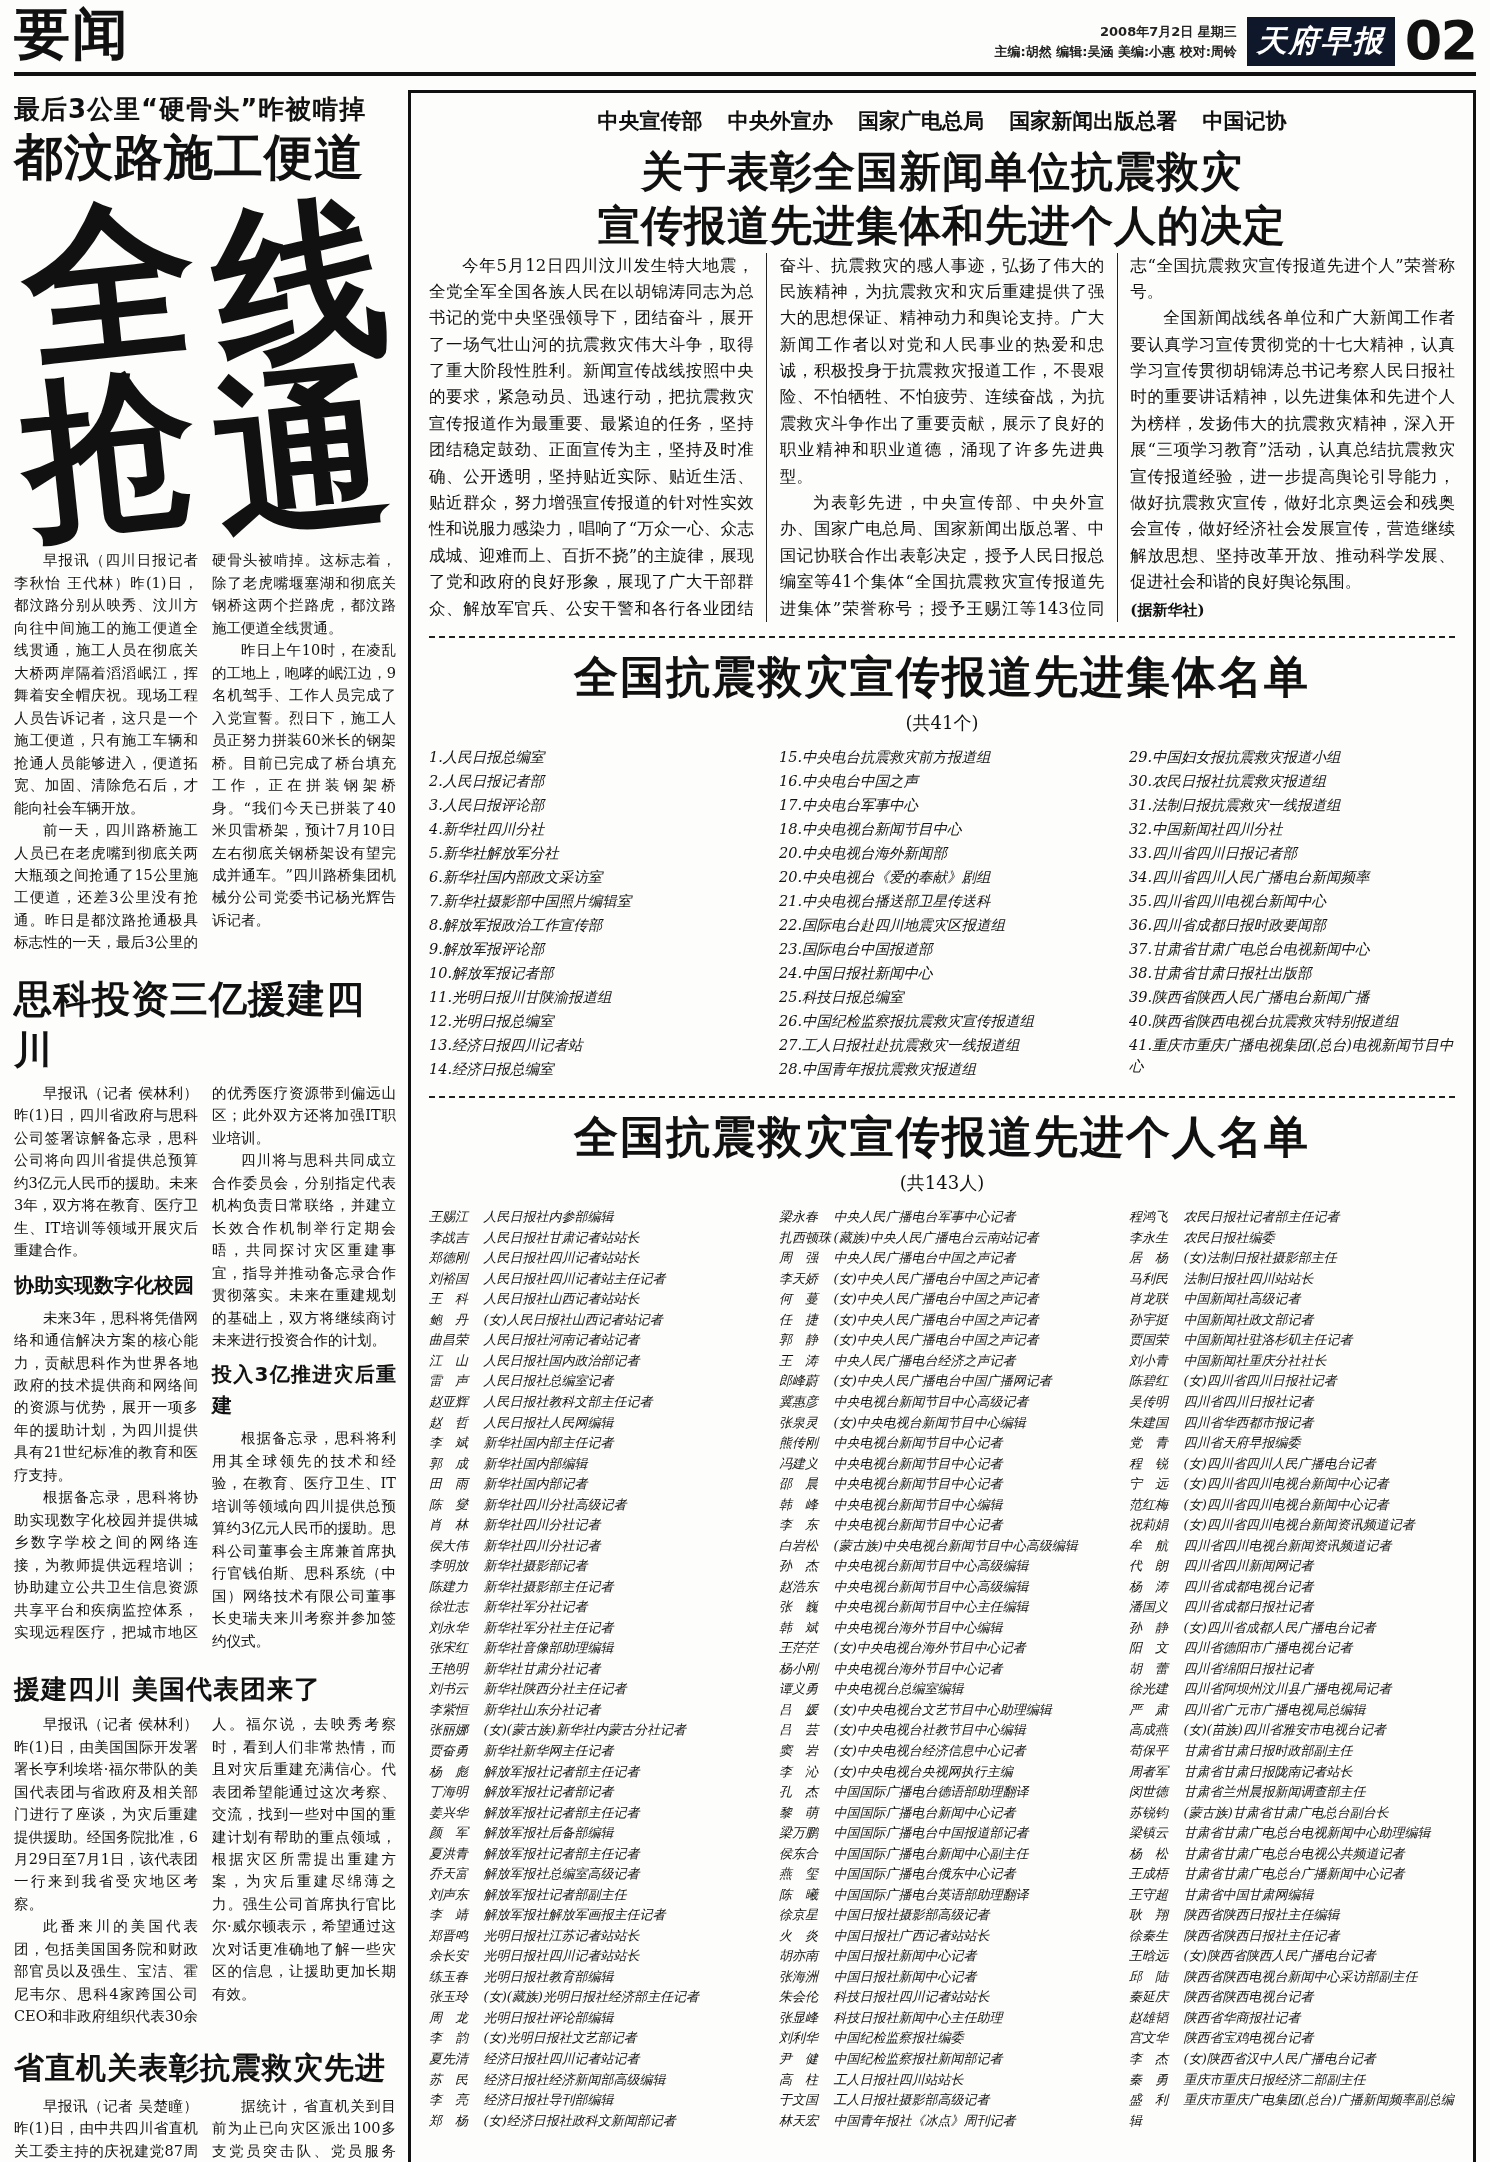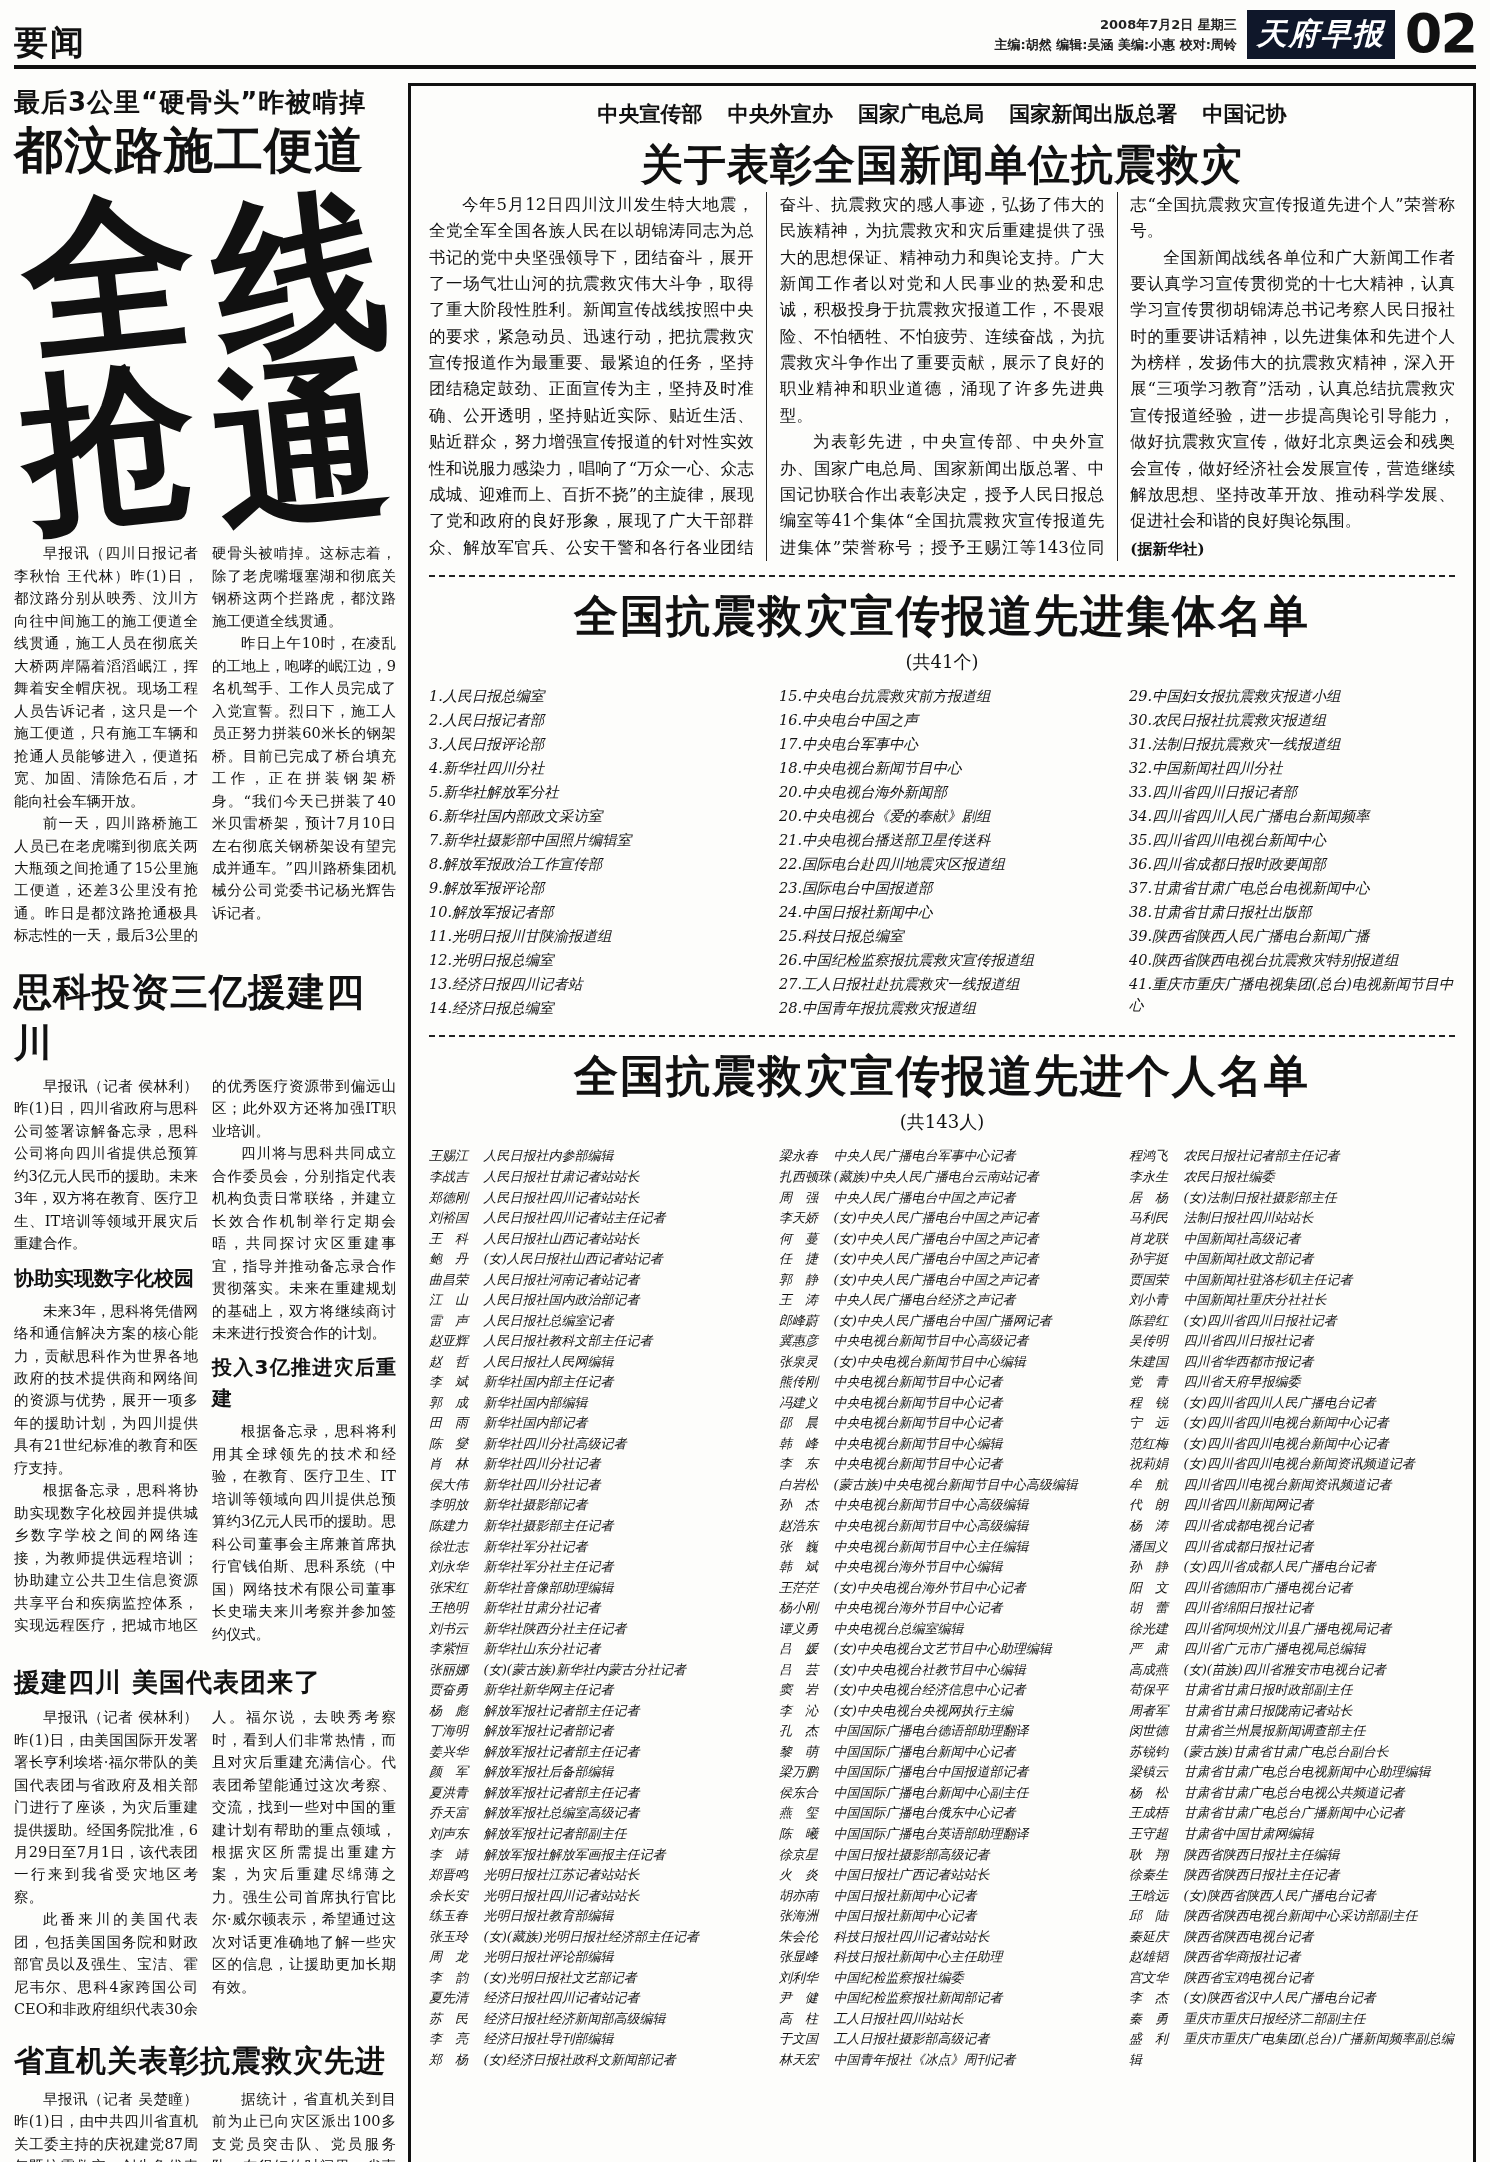--- a/index.html
+++ b/index.html
@@ -2,22 +2,22 @@
 <html><head>
 <meta charset="utf-8">
 <style>
   html,body{margin:0;padding:0;background:#e8e8e4;}
   .page{width:1490px;min-height:2162px;margin:0 auto;background:#fdfdfb;box-sizing:border-box;
         padding:10px 14px 16px;color:#111;
         font-family:"DejaVu Serif","Liberation Serif",serif;}
   
   header{display:flex;justify-content:space-between;align-items:flex-end;
          border-bottom:4px solid #111;padding-bottom:6px;}
-  .section-name{font-family:Liberation Sans, sans-serif;
-                font-size:34px;font-weight:900;letter-spacing:2px;line-height:1;}
+  .section-name{font-family:Liberation Mono, monospace;
+                font-size:56px;font-weight:900;letter-spacing:2px;line-height:1;}
   .header-right{display:flex;align-items:center;gap:10px;}
   .dateline{text-align:right;font-family:"DejaVu Sans","Liberation Sans",sans-serif;
             font-size:13px;font-weight:bold;line-height:1.5;color:#222;}
   .masthead{background:#0f172a;color:#fff;font-family:"DejaVu Serif","Liberation Serif",serif;
             font-size:30px;font-weight:bold;font-style:italic;padding:4px 10px;letter-spacing:2px;}
   .pagenum{font-family:"DejaVu Sans","Liberation Sans",sans-serif;
            font-size:54px;font-weight:900;line-height:0.9;letter-spacing:-2px;}
   
   .main{display:flex;gap:12px;margin-top:14px;}
   .left-col{width:382px;flex:none;}
@@ -125,20 +125,21 @@
 
       <p>早报讯（记者 吴楚瞳）昨(1)日，由中共四川省直机关工委主持的庆祝建党87周年暨抗震救灾、创先争优表彰大会隆重召开，对抗震救灾的先进基层党组织、优秀共产党员和2006—2007年度先进基层党组织、优秀共产党员、优秀党务工作者进行表彰。</p>
           <p>据统计，省直机关到目前为止已向灾区派出100多支党员突击队、党员服务队。在很短的时间里，省直机关广大党员干部向灾区捐款金额达9700多万元，是历年来参加人数最多、捐款金额最多的一次。收到各类物资近100万件。共产党员交纳“抗震救灾”特殊党费1700多万元。</p>
         </div>
     </div>
 
     <section class="decision-box">
       <div class="issuers">中央宣传部 中央外宣办 国家广电总局 国家新闻出版总署 中国记协</div>
       <div class="decision-title">
         <div>关于表彰全国新闻单位抗震救灾</div>
+        <div>宣传报道先进集体和先进个人的决定</div>
       </div>
 
       <div class="decision-body">
         <div>
 
         <p>今年5月12日四川汶川发生特大地震，全党全军全国各族人民在以胡锦涛同志为总书记的党中央坚强领导下，团结奋斗，展开了一场气壮山河的抗震救灾伟大斗争，取得了重大阶段性胜利。新闻宣传战线按照中央的要求，紧急动员、迅速行动，把抗震救灾宣传报道作为最重要、最紧迫的任务，坚持团结稳定鼓劲、正面宣传为主，坚持及时准确、公开透明，坚持贴近实际、贴近生活、贴近群众，努力增强宣传报道的针对性实效性和说服力感染力，唱响了“万众一心、众志成城、迎难而上、百折不挠”的主旋律，展现了党和政府的良好形象，展现了广大干部群众、解放军官兵、公安干警和各行各业团结奋斗、抗震救灾的感人事迹，弘扬了伟大的民族精神，为抗震救灾和灾后重建提供了强大的思想保证、精神动力和舆论支持。广大新闻工作者以对党和人民事业的热爱和忠诚，积极投身于抗震救灾报道工作，不畏艰险、不怕牺牲、不怕疲劳、连续奋战，为抗震救灾斗争作出了重要贡献，展示了良好的职业精神和职业道德，涌现了许多先进典型。</p>
             <p>为表彰先进，中央宣传部、中央外宣办、国家广电总局、国家新闻出版总署、中国记协联合作出表彰决定，授予人民日报总编室等41个集体“全国抗震救灾宣传报道先进集体”荣誉称号；授予王赐江等143位同志“全国抗震救灾宣传报道先进个人”荣誉称号。</p>
             <p>全国新闻战线各单位和广大新闻工作者要认真学习宣传贯彻党的十七大精神，认真学习宣传贯彻胡锦涛总书记考察人民日报社时的重要讲话精神，以先进集体和先进个人为榜样，发扬伟大的抗震救灾精神，深入开展“三项学习教育”活动，认真总结抗震救灾宣传报道经验，进一步提高舆论引导能力，做好抗震救灾宣传，做好北京奥运会和残奥会宣传，做好经济社会发展宣传，营造继续解放思想、坚持改革开放、推动科学发展、促进社会和谐的良好舆论氛围。</p>
           </div>
         <div class="source">(据新华社)</div>

